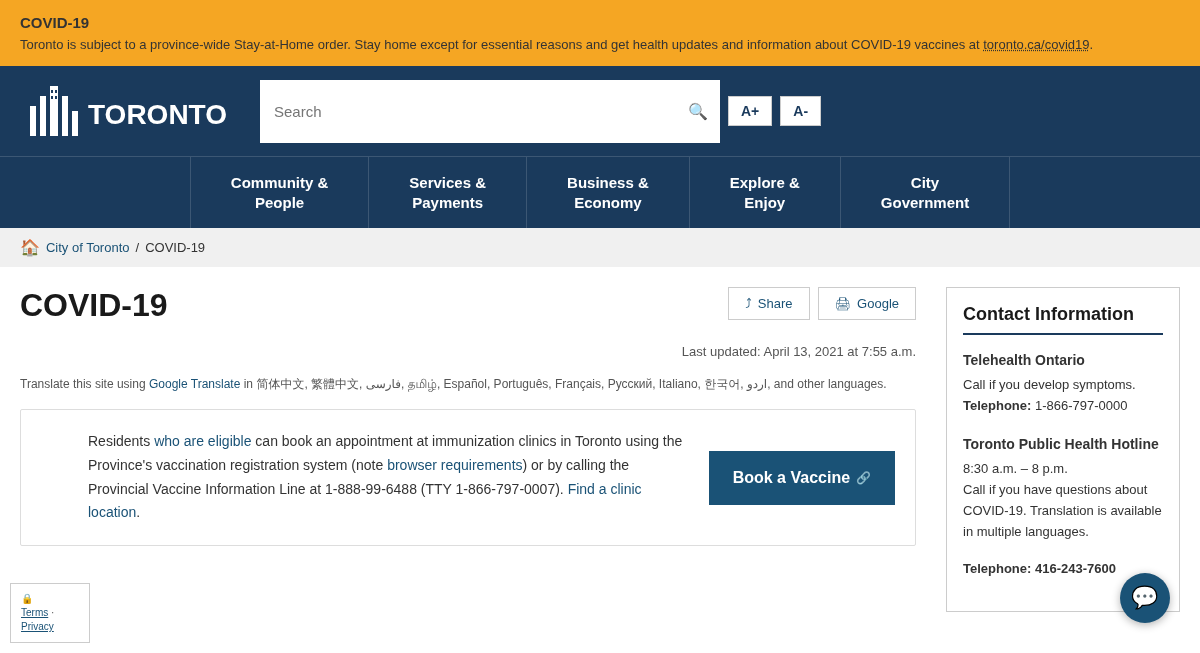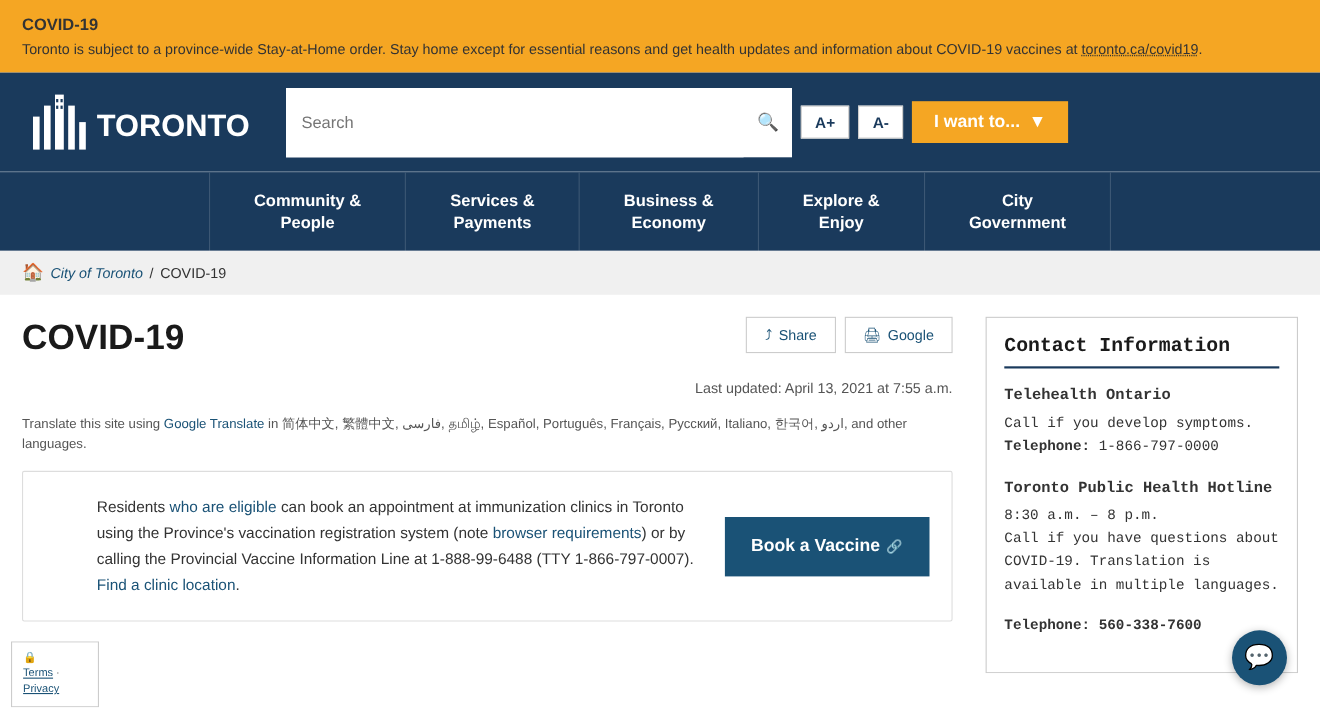--- a/index.html
+++ b/index.html
@@ -120,21 +120,21 @@
 
     
     #breadcrumb {
       background: #f0f0f0;
       padding: 10px 20px;
       font-size: 13px;
       display: flex;
       align-items: center;
       gap: 6px;
     }
-    #breadcrumb a { color: #1a5276; text-decoration: none; font-style: italic; }
+    #breadcrumb a { color: #1a5276; text-decoration: none; }
     .home-icon { color: #1a5276; font-size: 16px; }
 
     
     #main-content {
       display: flex;
       padding: 20px 20px 0 20px;
       gap: 30px;
     }
 
     
@@ -206,23 +206,22 @@
       white-space: nowrap;
       display: flex;
       align-items: center;
       gap: 6px;
       align-self: center;
       justify-content: center;
     }
 
     
     #right-col {
-      width: 284px;
+      width: 234px;
       flex-shrink: 0;
-      font-family: Liberation Mono, monospace;
     }
     #contact-box {
       border: 1px solid #ccc;
       padding: 16px;
     }
     #contact-title {
       font-size: 18px;
       font-weight: bold;
       color: #1a1a1a;
       border-bottom: 2px solid #1a3a5c;
@@ -306,24 +305,20 @@
   <div id="header-right">
     <div id="search-row">
       <div id="search-box">
         <input type="text" id="search-input" placeholder="Search" style="">
         <button id="search-btn">
           <span>🔍</span>
         </button>
       </div>
       <button class="font-btn">A+</button>
       <button class="font-btn">A-</button>
-      <button id="i-want-btn">
-        <span>I want to...</span>
-        <span>▼</span>
-      </button>
     </div>
   </div>
 </div>
 
 <nav id="main-nav">
   <div class="nav-item">Community &amp;<br>People</div>
   <div class="nav-item">Services &amp;<br>Payments</div>
   <div class="nav-item">Business &amp;<br>Economy</div>
   <div class="nav-item">Explore &amp;<br>Enjoy</div>
   <div class="nav-item">City<br>Government</div>
@@ -383,21 +378,21 @@
         <div><strong>Telephone:</strong> 1-866-797-0000</div>
       </div>
 
       <div class="contact-section">
         <div class="contact-section-title">Toronto Public Health Hotline</div>
         <div>8:30 a.m. – 8 p.m.</div>
         <div>Call if you have questions about COVID-19. Translation is available in multiple languages.</div>
       </div>
 
       <div class="contact-section">
-        <strong>Telephone: 560-338-7600</strong>
+        <strong>Telephone: 416-243-7600</strong>
       </div>
     </div>
   </div>
 </div>
 
 <div id="chat-bubble">
   <span>💬</span>
 </div>
 
 <div id="cookie-notice">

